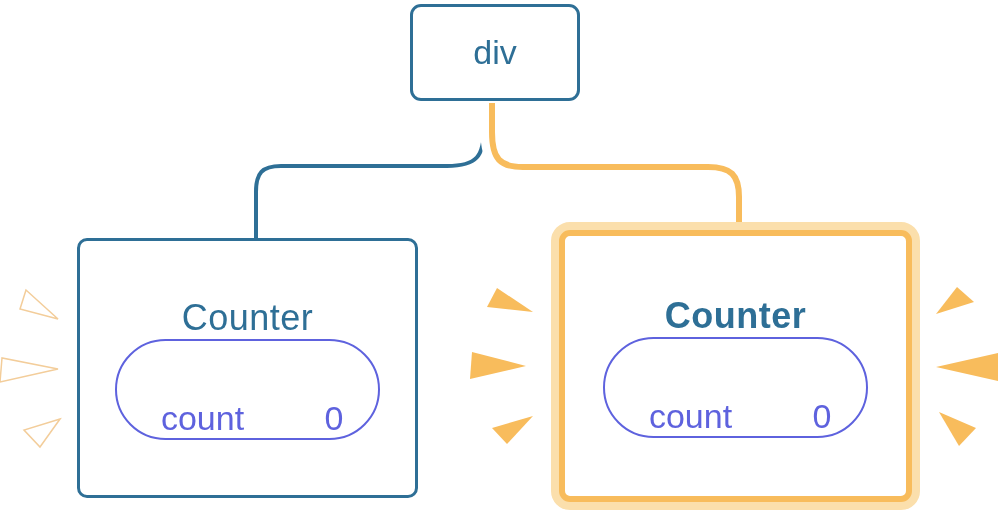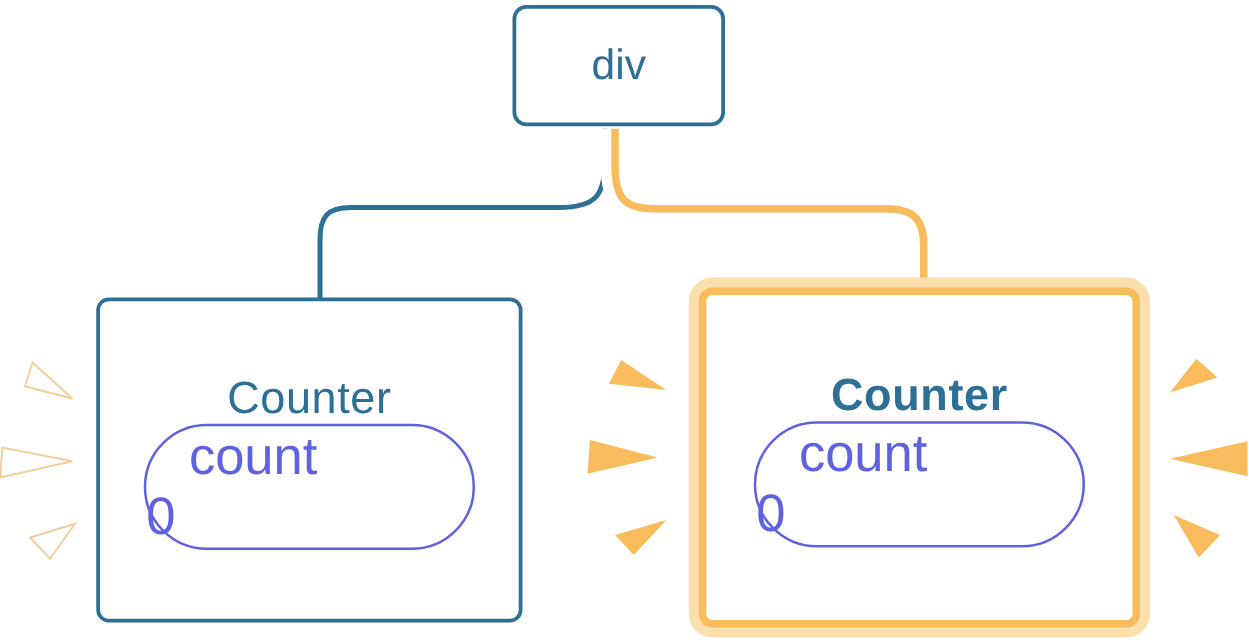--- a/index.html
+++ b/index.html
@@ -58,24 +58,23 @@
     align-items: center; justify-content: center; 
   }
   .counter-title {
     color: var(--steel-blue); font-size: 36px; font-weight: 400;
     letter-spacing: 0.5px;
   }
   .counter-title.bold { font-weight: 700; }
   .state-pill {
     width: 265px; height: 101px;
     border: 2px solid var(--indigo); border-radius: 51px;
-    display: flex; align-items: flex-start;
-    color: var(--indigo); font-size: 42px;
+    display: flex; align-items: flex-end;
+    color: var(--indigo); font-size: 34px;
     background: var(--card-bg);
-    flex-direction: column;
   }
   .state-pill .key-cell {
     width: 171px; display: flex; align-items: center; justify-content: center;
   }
   .state-pill .divider { width: 2px; background: var(--indigo); }
   .state-pill .value-cell {
     flex: 1; display: flex; align-items: center; justify-content: center;
   }
 </style>
 </head>

